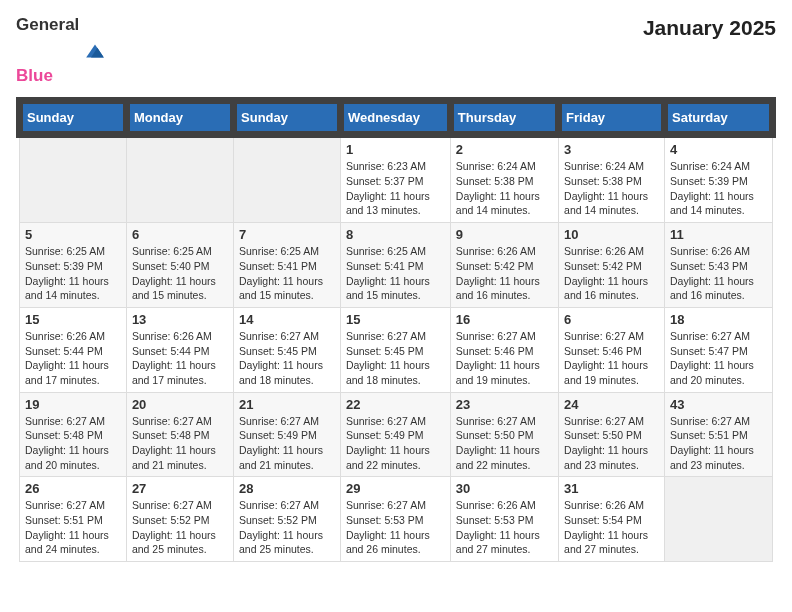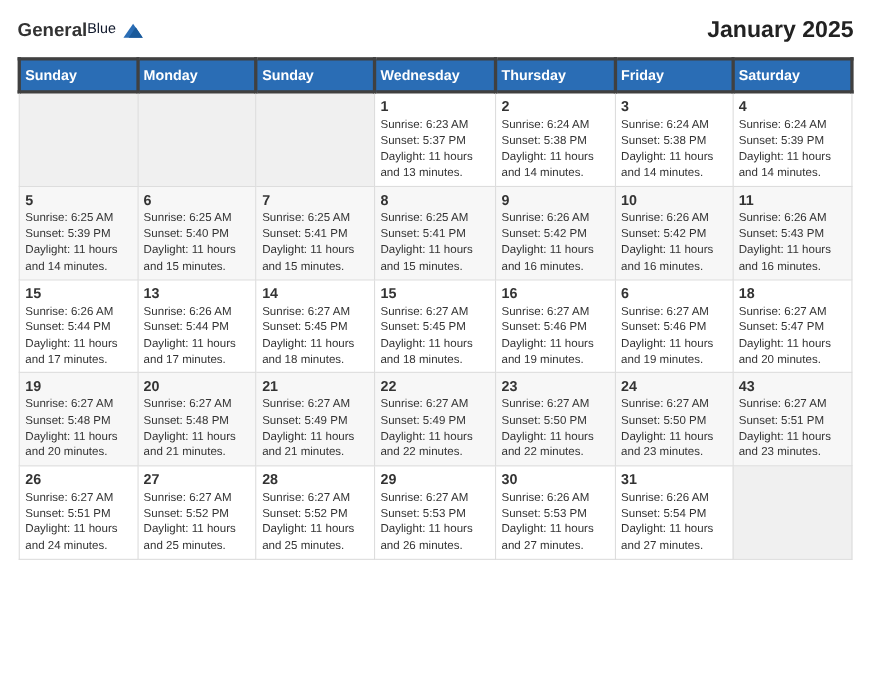--- a/index.html
+++ b/index.html
@@ -15,22 +15,23 @@
       align-items: flex-start;
       justify-content: space-between;
       margin-bottom: 12px;
     }
     .logo {
       display: flex;
       align-items: center;
     }
     .logo-text {
       display: flex;
-      flex-direction: row;
+      flex-direction: column;
       line-height: 1.1;
+      gap: 32px;
     }
     .logo-icon {
       width: 24px;
       height: 24px;
       margin-left: 4px;
     }
     .title-block {
       text-align: right;
     }
     .month-title {
@@ -47,21 +48,21 @@
       border-collapse: collapse;
       border: 1px solid #ccc;
     }
     .calendar th {
       background: #2a6db5;
       color: #fff;
       font-size: 13px;
       font-weight: bold;
       padding: 6px 4px;
       text-align: left;
-      border: 3px solid #404040;
+      border: 7px solid #404040;
     }
     .calendar td {
       vertical-align: top;
       border: 1px solid #ddd;
       padding: 4px 5px;
       font-size: 10.5px;
       color: #333;
       width: 113px;
       min-height: 80px;
       background: #fff;
@@ -84,21 +85,21 @@
       background: #f0f0f0 !important;
     }
   </style>
 </head>
 <body>
 
 <div class="header">
   <div class="logo">
     <div class="logo-text">
       <span style="font-size:17px;font-weight:bold;color:#333;">General</span>
-      <span style="font-size:13px;font-weight:normal;color:#0f172a;">Blue</span>
+      <span style="font-size:17px;font-weight:bold;color:#ec4899;">Blue</span>
     </div>
     <svg class="logo-icon" viewBox="0 0 30 24" xmlns="http://www.w3.org/2000/svg">
       <polygon points="4,20 15,4 26,20" fill="#2a6db5"></polygon>
       <polygon points="10,20 18,8 26,20" fill="#1a5a9a"></polygon>
     </svg>
   </div>
   <div class="title-block">
     <div class="month-title">January 2025</div>
   </div>
 </div>

